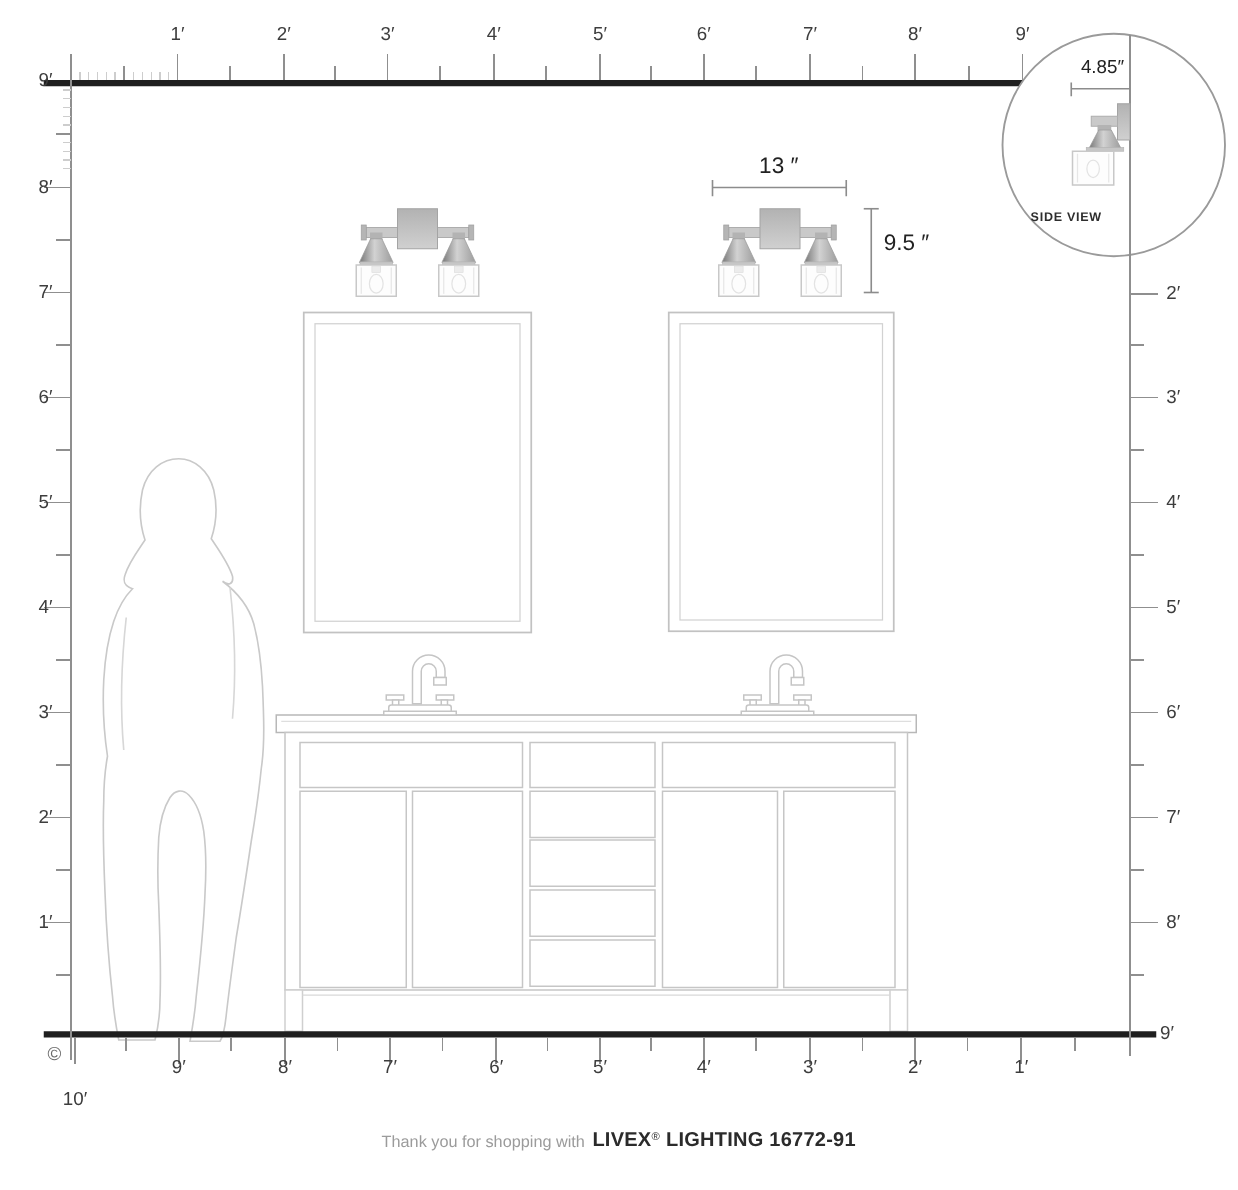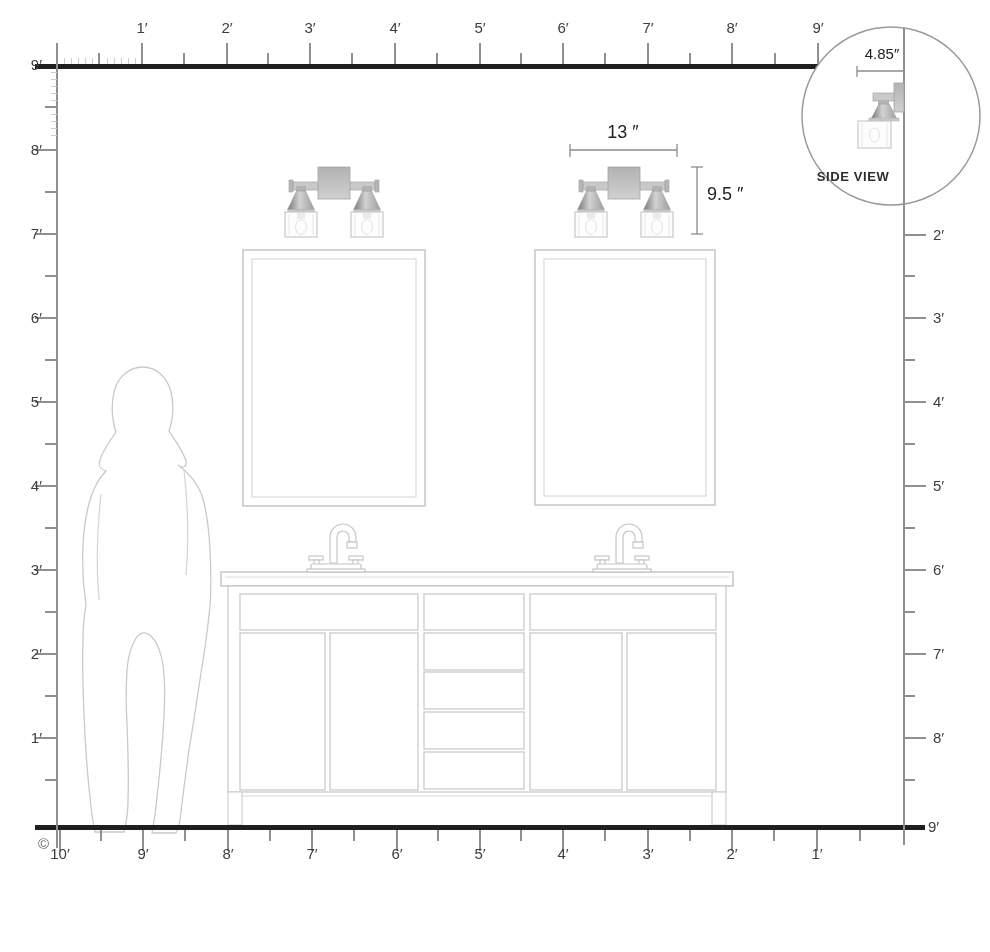--- a/index.html
+++ b/index.html
@@ -5,21 +5,21 @@
   html,body{margin:0;padding:0;background:#fff}
   .canvas{position:relative;width:990px;height:952px;background:#fff;
           font-family:"Liberation Sans",sans-serif;overflow:hidden}
   .canvas svg{position:absolute;left:0;top:0}
   .rl{position:absolute;font-size:15px;color:#3d3d3d;transform:translateX(-50%);white-space:nowrap}
   .rl-l{position:absolute;font-size:15px;color:#3d3d3d;width:38px;text-align:right;white-space:nowrap}
   .rl-r{position:absolute;font-size:15px;color:#3d3d3d;white-space:nowrap}
   .dim{position:absolute;font-size:18px;color:#222;white-space:nowrap}
   .dim-sm{position:absolute;font-size:15px;color:#222;white-space:nowrap}
   .center{transform:translateX(-50%)}
-  .sideview{position:absolute;font-size:13px;font-weight:bold;color:#2e2e2e;
+  .sideview{position:absolute;font-size:10px;font-weight:bold;color:#2e2e2e;
             letter-spacing:.6px;transform:translateX(-50%);white-space:nowrap}
   .copyright{position:absolute;font-size:15px;color:#6a6a6a}
   .footer{position:absolute;left:0;right:0;top:904px;text-align:center;
           color:#9b9b9b;font-size:13px;white-space:nowrap}
   .footer b{color:#2b2b2b;font-size:16px;margin-left:6px;letter-spacing:.2px}
   .footer sup{font-size:9px;color:#2b2b2b}
   .footer .model{margin-left:5px}
 </style>
 </head>
 <body>
@@ -328,31 +328,34 @@
 
 <span class="rl-r" style="left:933px;top:226px">2′</span>
 <span class="rl-r" style="left:933px;top:309px">3′</span>
 <span class="rl-r" style="left:933px;top:393px">4′</span>
 <span class="rl-r" style="left:933px;top:477px">5′</span>
 <span class="rl-r" style="left:933px;top:561px">6′</span>
 <span class="rl-r" style="left:933px;top:645px">7′</span>
 <span class="rl-r" style="left:933px;top:729px">8′</span>
 <span class="rl-r" style="left:928px;top:818px">9′</span>
 
-<span class="rl" style="left:60px;top:845px">10′</span>
+<span class="rl" style="left:60px;top:871px">10′</span>
 <span class="rl" style="left:143px;top:845px">9′</span>
 <span class="rl" style="left:228px;top:845px">8′</span>
 <span class="rl" style="left:312px;top:845px">7′</span>
 <span class="rl" style="left:397px;top:845px">6′</span>
 <span class="rl" style="left:480px;top:845px">5′</span>
 <span class="rl" style="left:563px;top:845px">4′</span>
 <span class="rl" style="left:648px;top:845px">3′</span>
 <span class="rl" style="left:732px;top:845px">2′</span>
 <span class="rl" style="left:817px;top:845px">1′</span>
 
 <span class="dim center" style="left:623px;top:122px">13 ″</span>
 <span class="dim" style="left:707px;top:184px">9.5 ″</span>
 <span class="dim-sm center" style="left:882px;top:45px">4.85″</span>
 <span class="sideview" style="left:853px;top:169px">SIDE VIEW</span>
 <span class="copyright" style="left:38px;top:835px">©</span>
 
-
+<div class="footer">
+  <span>Thank you for shopping with</span><b>LIVEX</b><sup>®</sup><b class="model">LIGHTING 16772-91</b>
 </div>
 
+</div>
+
 </body></html>

